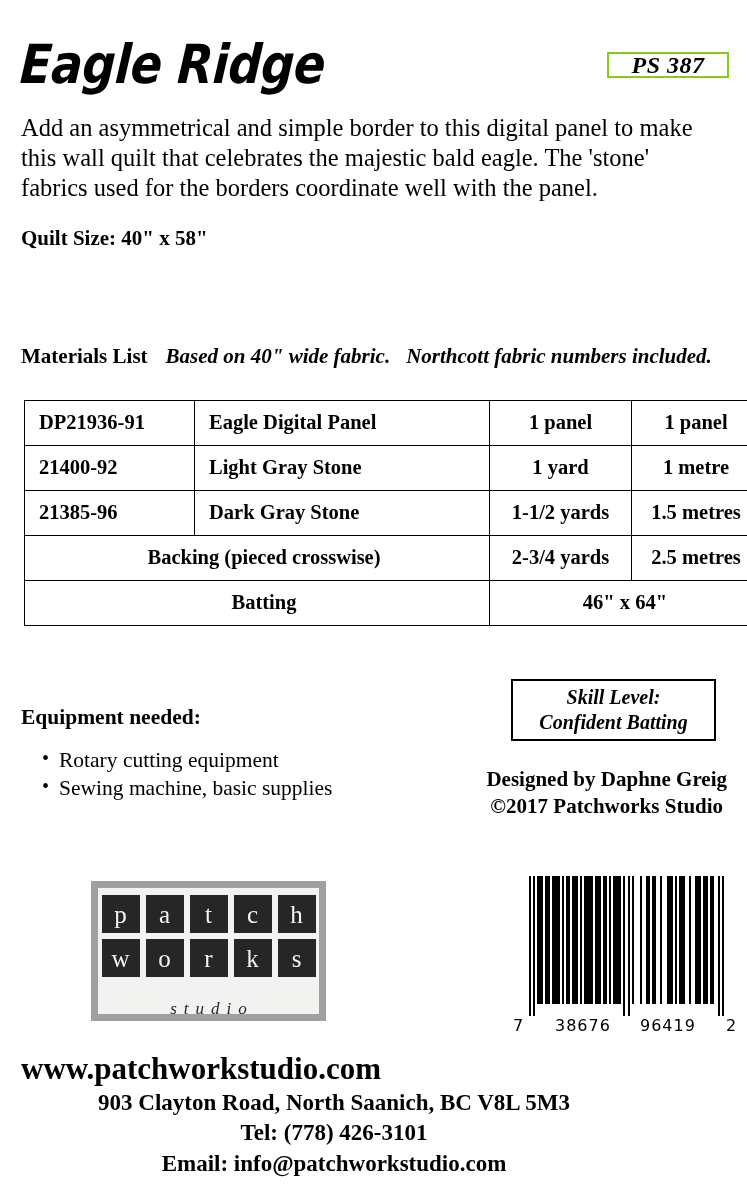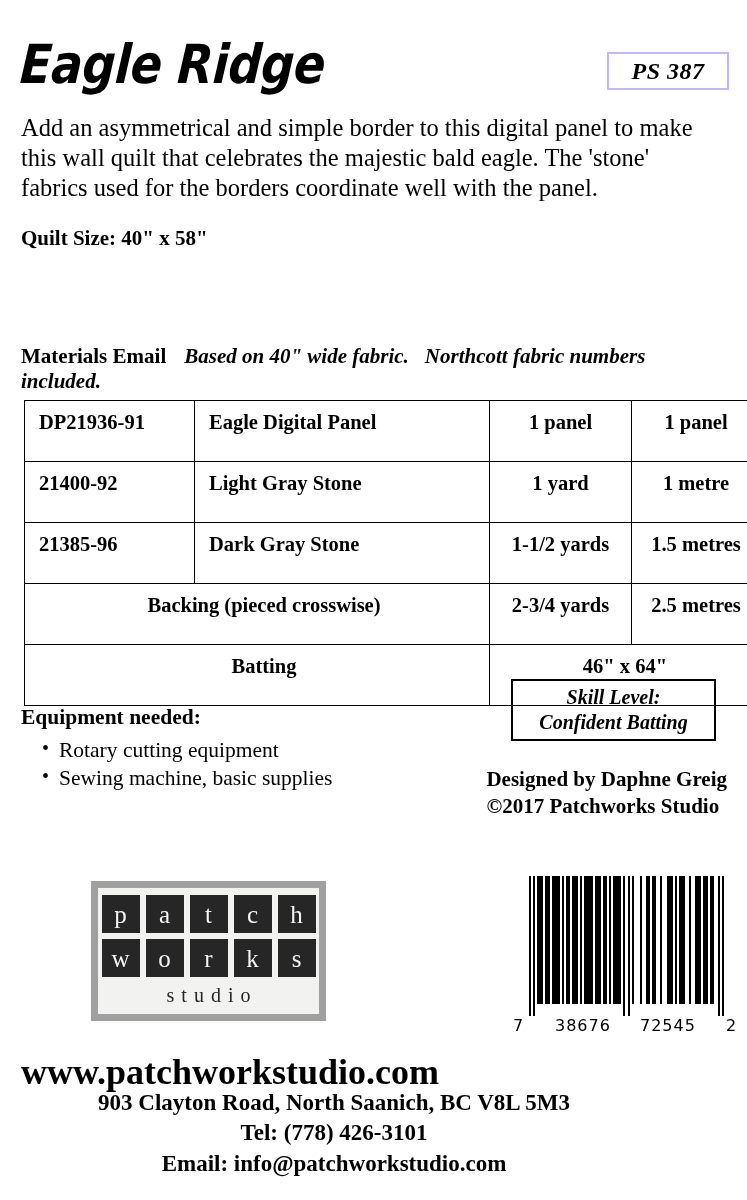--- a/index.html
+++ b/index.html
@@ -35,22 +35,22 @@
     line-height: 1;
     transform: scaleX(0.86) skewX(-4deg);
     transform-origin: left top;
     white-space: nowrap;
   }
   .code-box {
     position: absolute;
     left: 607px;
     top: 52px;
     width: 122px;
-    height: 38px;
-    border: 2px solid #c4b5fd;
+    height: 26px;
+    border: 2px solid #84cc16;
     box-sizing: border-box;
     display: flex;
     align-items: center;
     justify-content: center;
   }
   .code-box .code-text {
     font-style: italic;
     font-weight: 700;
     font-size: 24px;
     letter-spacing: 0.5px;
@@ -98,41 +98,41 @@
     left: 24px;
     top: 400px;
     width: 704px;
     border-collapse: collapse;
     table-layout: fixed;
     font-size: 20.5px;
     font-weight: 700;
   }
   .materials-table td {
     border: 1.6px solid #000;
-    padding: 6px 0 24px 0;
+    padding: 6px 0 8px 0;
     height: 30px;
     vertical-align: middle;
   }
   .materials-table .c-code   { width: 155px; padding-left: 14px; text-align: left; }
   .materials-table .c-desc   { width: 280px; padding-left: 14px; text-align: left; margin-left: 20px; }
   .materials-table .c-imp    { width: 141px; text-align: center; }
   .materials-table .c-met    { width: 128px; text-align: center; }
   .materials-table .c-span2  { padding-left: 14px; text-align: center; }
   .materials-table .c-spanr  { text-align: center; }
 
   
   .equipment {
     position: absolute;
     left: 21px;
     top: 705px;
     font-size: 21.5px;
   }
   .equipment .eq-title {
     font-weight: 700;
-    margin-bottom: 6px;
+    margin-bottom: 16px;
   }
   .equipment ul {
     margin: 0;
     padding: 0 0 0 38px;
     list-style: none;
   }
   .equipment li {
     position: relative;
     font-weight: 400;
     line-height: 1.32;
@@ -163,21 +163,21 @@
     font-weight: 700;
     font-size: 20px;
     line-height: 1.25;
   }
 
   
   .credits {
     position: absolute;
     right: 20px;
     top: 766px;
-    text-align: left;
+    text-align: center;
     font-weight: 700;
     font-size: 21px;
     line-height: 1.28;
   }
 
   
   .logo {
     position: absolute;
     left: 91px;
     top: 881px;
@@ -209,25 +209,26 @@
     background: #262626;
     color: #f4f4f2;
     display: flex;
     align-items: center;
     justify-content: center;
     font-size: 25px;
     line-height: 1;
     font-family: "Liberation Serif", "DejaVu Serif", serif;
   }
   .logo-studio {
-    margin-top: 7px;
-    font-size: 20px;
+    margin-top: 22px;
+    font-size: 17px;
     letter-spacing: 7px;
     color: #262626;
     text-indent: 7px;
+    font-style: italic;
   }
 
   
   .barcode {
     position: absolute;
     left: 529px;
     top: 876px;
     width: 195px;
     height: 140px;
   }
@@ -250,21 +251,21 @@
   .bd-left  { left: 45px; letter-spacing: 1px; }
   .bd-right { left: 130px; letter-spacing: 1px; }
   .bd-trail { left: 216px; }
 
   
   .footer-web {
     position: absolute;
     left: 21px;
     top: 1051px;
     font-weight: 700;
-    font-size: 36px;
+    font-size: 31px;
   }
   .footer-addr {
     position: absolute;
     left: 0;
     top: 1088px;
     width: 668px;
     text-align: center;
     font-weight: 700;
     font-size: 23px;
     line-height: 1.32;
@@ -279,21 +280,21 @@
 
   <div class="code-box">
     <span class="code-text">PS 387</span>
   </div>
 
   <div class="intro">Add an asymmetrical and simple border to this digital panel to make this wall quilt that celebrates the majestic bald eagle. The 'stone' fabrics used for the borders coordinate well with the panel.</div>
 
   <div class="quilt-size">Quilt Size: 40" x 58"</div>
 
   <div class="materials-head">
-    <span class="ml-label">Materials Email</span><span class="gap-a"></span><span class="ml-note">Based on 40" wide fabric.</span><span class="gap-b"></span><span class="ml-note">Northcott fabric numbers included.</span>
+    <span class="ml-label">Materials List</span><span class="gap-a"></span><span class="ml-note">Based on 40" wide fabric.</span><span class="gap-b"></span><span class="ml-note">Northcott fabric numbers included.</span>
   </div>
 
   <table class="materials-table">
     <tbody>
       <tr>
         <td class="c-code">DP21936-91</td>
         <td class="c-desc">Eagle Digital Panel</td>
         <td class="c-imp">1 panel</td>
         <td class="c-met">1 panel</td>
       </tr>
@@ -392,21 +393,21 @@
           <rect x="174.47" y="0" width="4.11" height="128"></rect>
           <rect x="180.63" y="0" width="4.11" height="128"></rect>
           <rect x="188.84" y="0" width="2.05" height="140"></rect>
           <rect x="192.95" y="0" width="2.05" height="140"></rect>
         </g>
     </svg>
   </div>
   <div class="barcode-digits">
     <span class="bd-lead">7</span>
     <span class="bd-left">38676</span>
-    <span class="bd-right">72545</span>
+    <span class="bd-right">96419</span>
     <span class="bd-trail">2</span>
   </div>
 
   <div class="footer-web">www.patchworkstudio.com</div>
   <div class="footer-addr">
     <div>903 Clayton Road, North Saanich, BC  V8L 5M3</div>
     <div>Tel: (778) 426-3101</div>
     <div>Email: info@patchworkstudio.com</div>
   </div>
 

